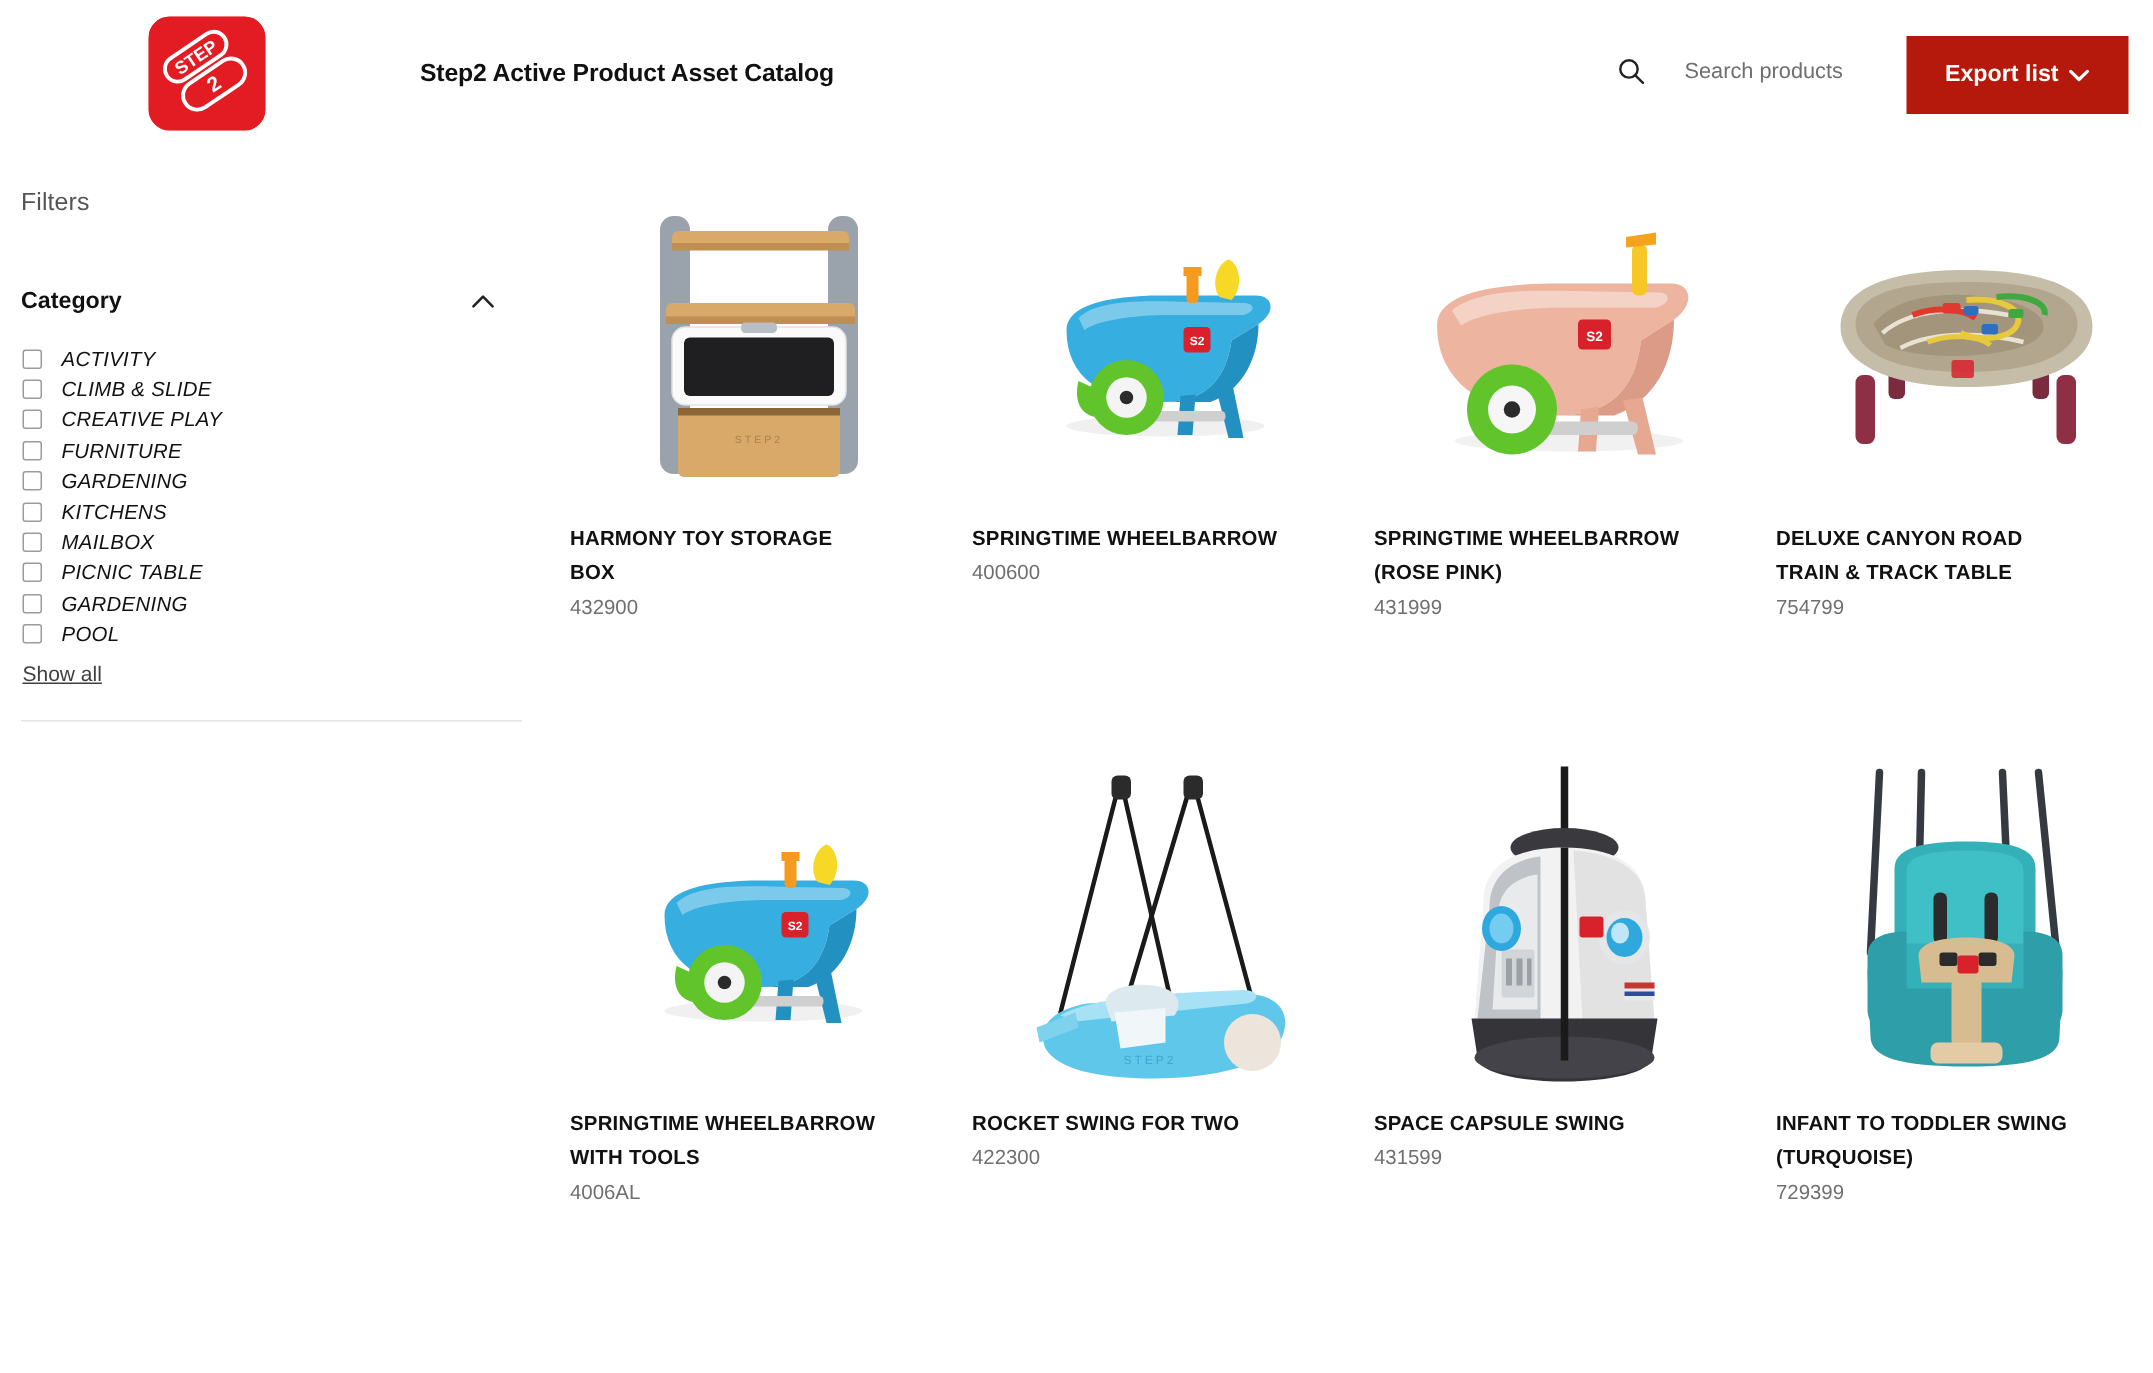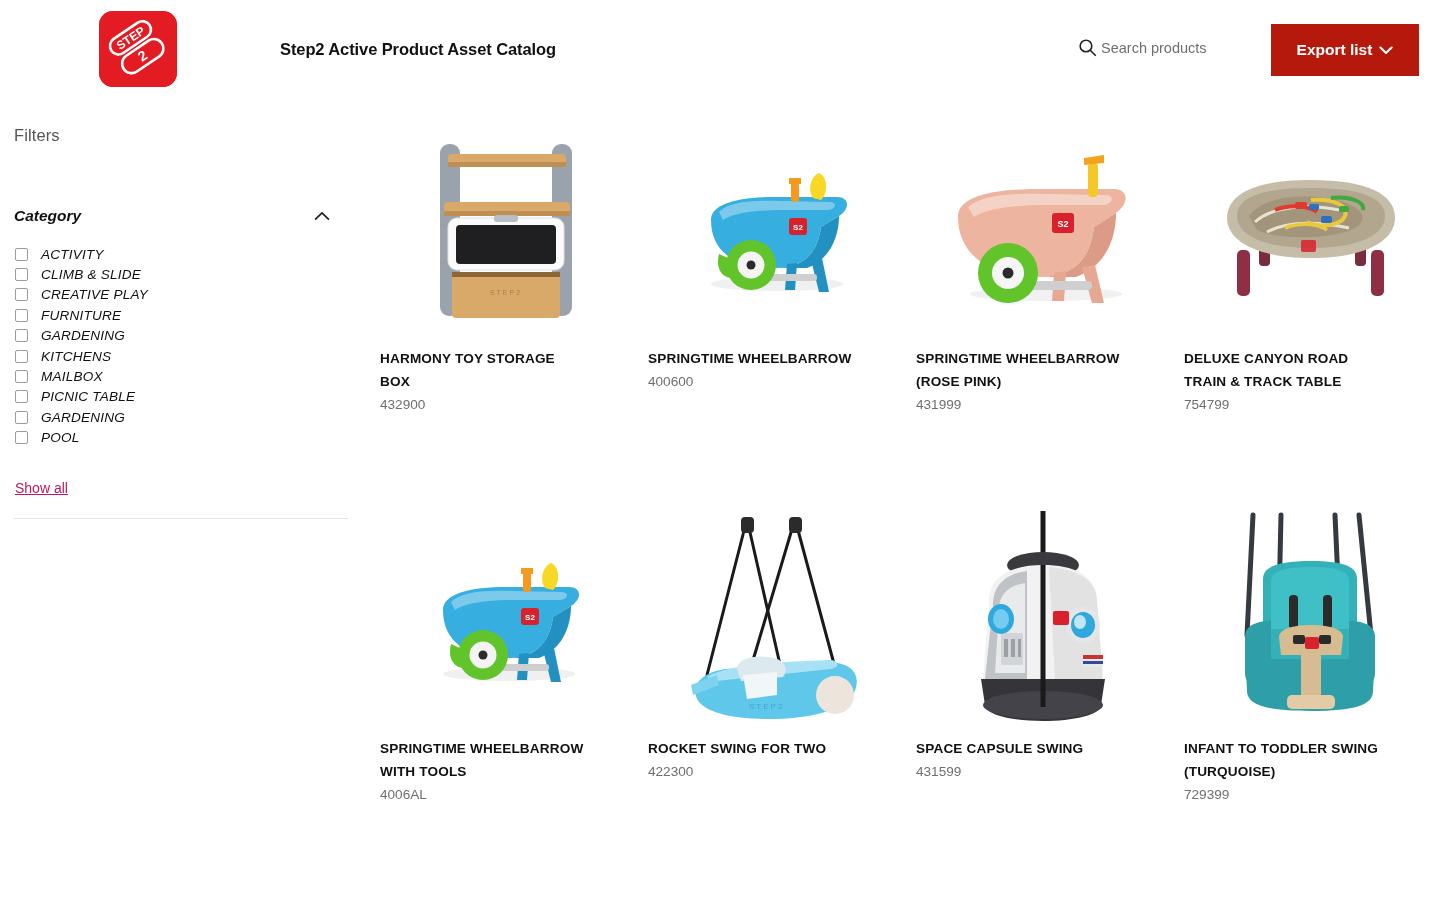--- a/index.html
+++ b/index.html
@@ -23,21 +23,21 @@
     overflow: hidden;
   }
   .logo svg { display: block; }
   .app-title {
     position: absolute; left: 280px; top: 40px;
     font-size: 16.5px; font-weight: bold; letter-spacing: -0.1px;
     color: #111;
   }
   .search-wrap {
     position: absolute; left: 1078px; top: 38px;
-    display: flex; align-items: center; gap: 4px;
+    display: flex; align-items: center; gap: 26px;
   }
   .search-icon { width: 19px; height: 19px; display: block; }
   .search-input {
     border: none; outline: none; background: transparent;
     font-family: "Liberation Sans", sans-serif;
     font-size: 14.5px; color: #4a4a4a; width: 180px;
   }
   .search-input::placeholder { color: #6f6f6f; }
   .export-btn {
     position: absolute; left: 1271px; top: 24px;
@@ -47,38 +47,38 @@
     font-size: 15.5px; font-weight: bold;
     display: flex; align-items: center; justify-content: center; gap: 7px;
     cursor: pointer;
   }
   .chev { width: 14px; height: 9px; display: block; }
 
   
   .sidebar { position: absolute; left: 14px; top: 126px; width: 334px; }
   .filters-title { font-size: 16.5px; color: #555; letter-spacing: 0.1px; }
   .cat-head {
-    margin-top: 62px; display: flex; align-items: center;
-    justify-content: space-between; width: 320px; font-style: italic;
+    margin-top: 47px; display: flex; align-items: center;
+    justify-content: space-between; width: 320px;
   }
   .cat-title { font-size: 15.5px; font-weight: bold; color: #111; }
   .caret { width: 16px; height: 10px; display: block; margin-right: 4px; }
   .cat-list { margin-top: 19px; }
   .cat-item { display: flex; align-items: center; height: 20.4px; cursor: pointer; }
   .cbox {
     width: 13px; height: 13px; border: 1.3px solid #9b9b9b;
     border-radius: 2px; background: #fff; flex: none; margin-left: 1px;
   }
   .cat-label {
     margin-left: 13px; font-size: 13.6px; color: #111;
     letter-spacing: 0.2px; white-space: nowrap; font-style: italic;
   }
   .show-all {
-    display: inline-block; margin-top: 32px; margin-left: 1px;
-    font-size: 14px; color: #be185d; text-decoration: underline;
+    display: inline-block; margin-top: 8px; margin-left: 1px;
+    font-size: 14px; color: #404040; text-decoration: underline;
     cursor: pointer;
   }
   .divider {
     margin-top: 21px; width: 334px; height: 1px; background: #e4e4e4;
   }
 
   
   .grid {
     position: absolute; left: 380px; top: 126px;
     width: 1055px; height: 789px;

